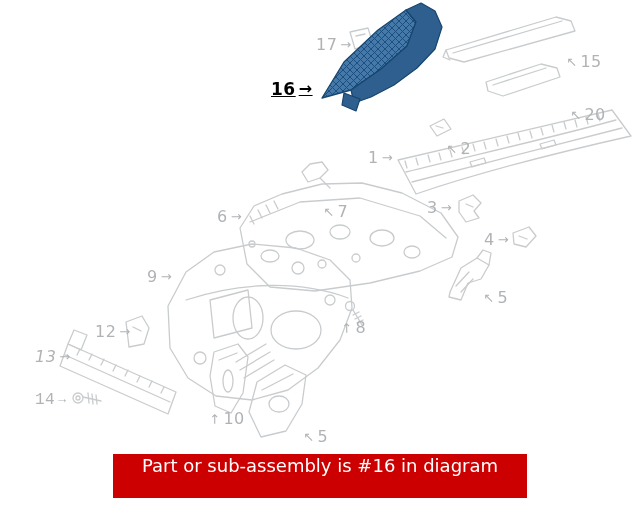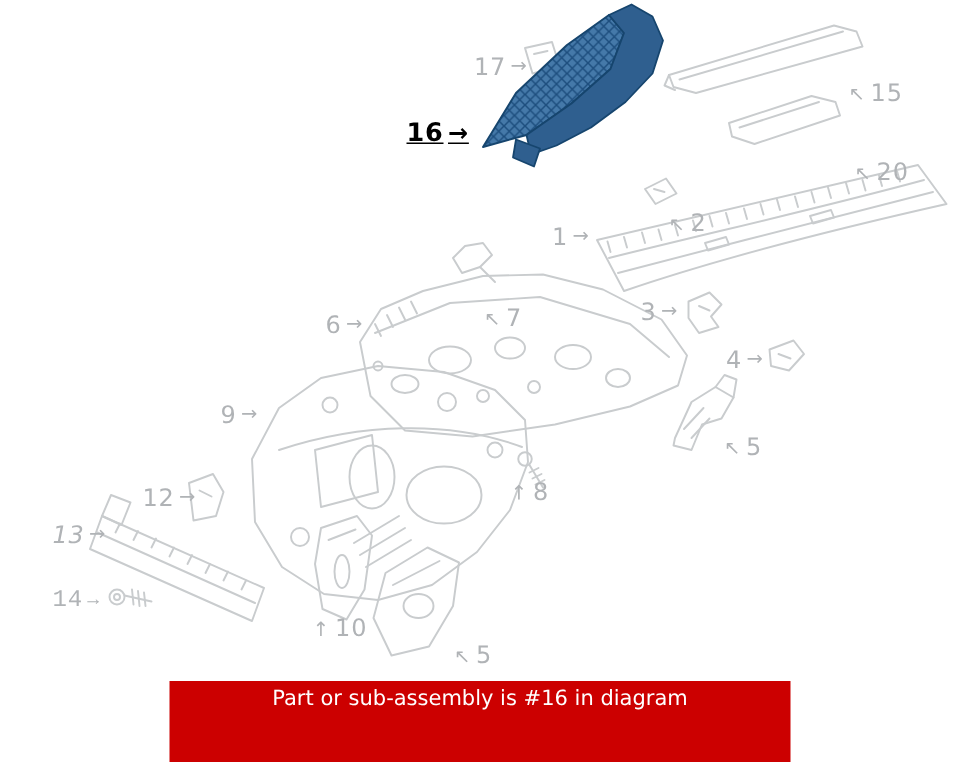--- a/index.html
+++ b/index.html
@@ -25,23 +25,23 @@
     white-space:nowrap; user-select:none;
   }
   .plabel .arr { font-size:13px; display:inline-block; }
   .a-ul { transform:rotate(-135deg); }
   .a-u  { transform:rotate(-90deg); }
   .plabel.hl { color:var(--label_highlight,#000); font-weight:bold; font-size:17px;text-decoration:underline; }
   .plabel.hl .arr { font-size:16px; }
 
   .banner {
     position:absolute; left:50%; transform:translateX(-50%);
-    top:454px; width:414px; height:54px;
+    top:454px; width:414px; height:44px;
     background:var(--banner_bg,#cc0000); color:var(--banner_text,#fff);
-    text-align:center; font-size:14px; line-height:22px; padding-top:1px;
+    text-align:center; font-size:18px; line-height:22px; padding-top:1px;
   }
 </style>
 </head>
 <body>
 
 <div class="stage">
 
   <svg class="diagram" width="640" height="452" viewBox="0 0 640 452">
     <defs>
       <pattern id="crosshatch16" width="7" height="7" patternUnits="userSpaceOnUse">

